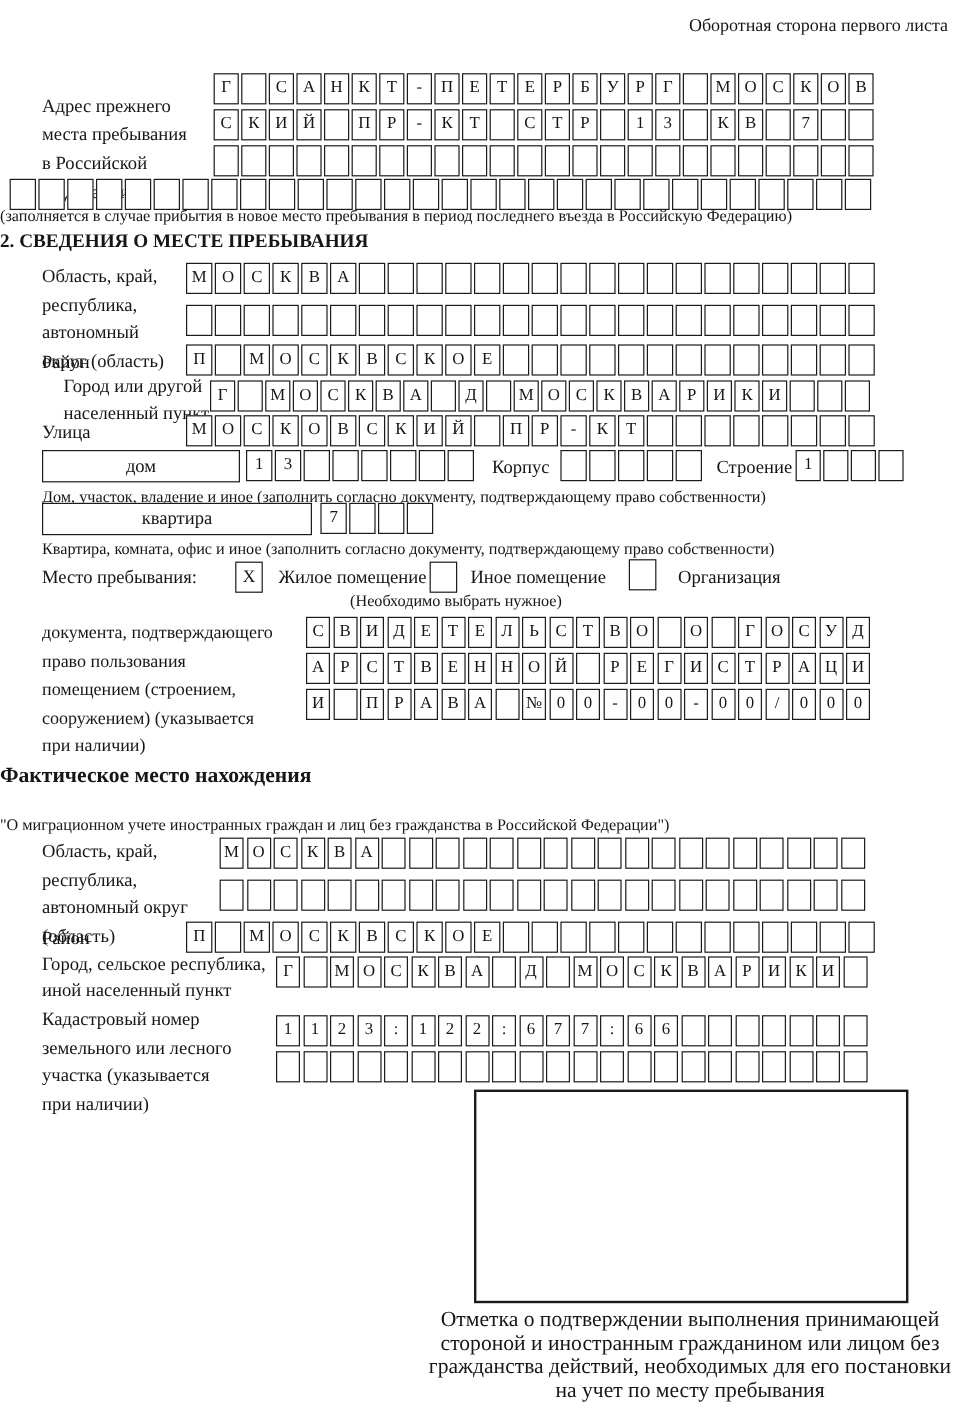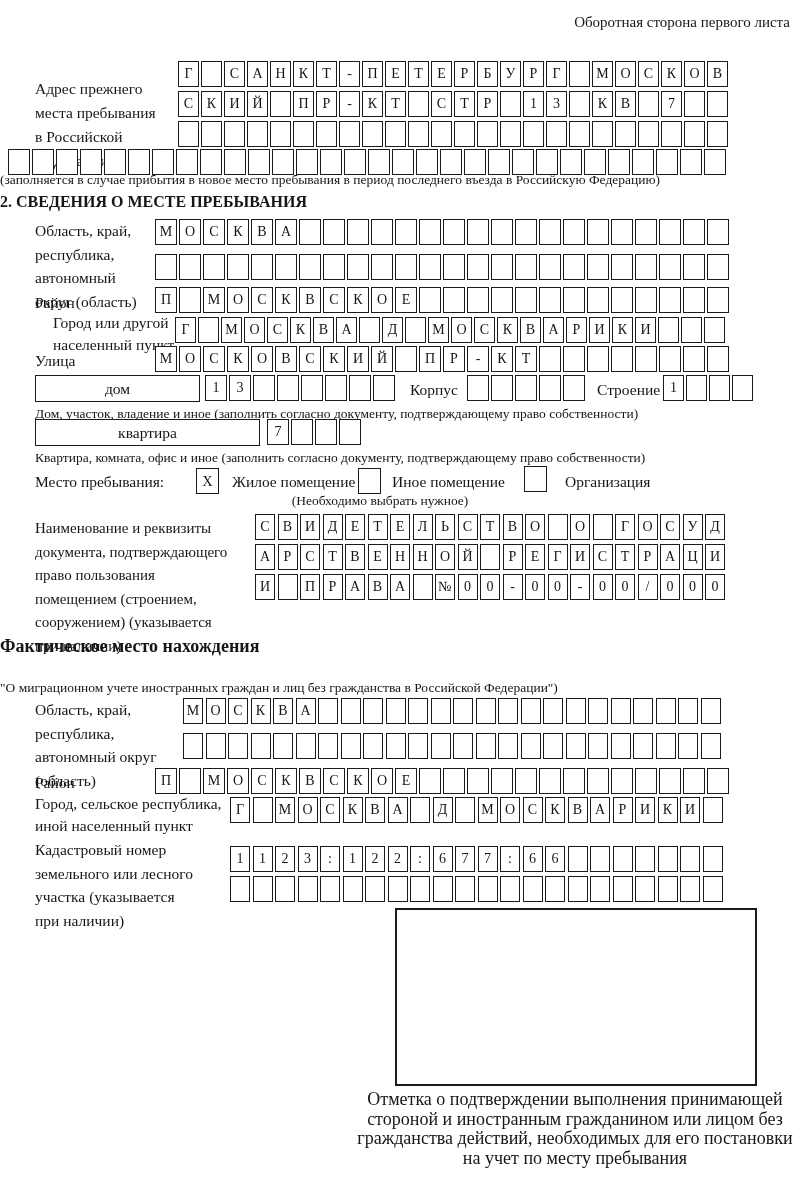--- a/index.html
+++ b/index.html
@@ -347,21 +347,20 @@
   <div class="abs lbl" style="left:35px;top:470px;">Место пребывания:</div>
   <div class="chk" style="left:196px;top:468px;">X</div>
   <div class="abs lbl" style="left:232px;top:470px;">Жилое помещение</div>
   <div class="chk" style="left:358px;top:468px;"></div>
   <div class="abs lbl" style="left:392px;top:470px;">Иное помещение</div>
   <div class="chk" style="left:524px;top:466px;"></div>
   <div class="abs lbl" style="left:565px;top:470px;">Организация</div>
   <div class="abs note" style="left:230px;top:493px;width:300px;text-align:center;">(Необходимо выбрать нужное)</div>
 
   <div class="abs lbl lh23" style="left:35px;top:517px;font-size:15px;">
-    <div>Наименование и реквизиты</div>
     <div>документа, подтверждающего</div>
     <div>право пользования</div>
     <div>помещением (строением,</div>
     <div>сооружением) (указывается</div>
     <div>при наличии)</div>
   </div>
   <div class="row p235" style="left:255px;top:514px;">
       <span class="cell">С</span>
       <span class="cell">В</span>
       <span class="cell">И</span>

